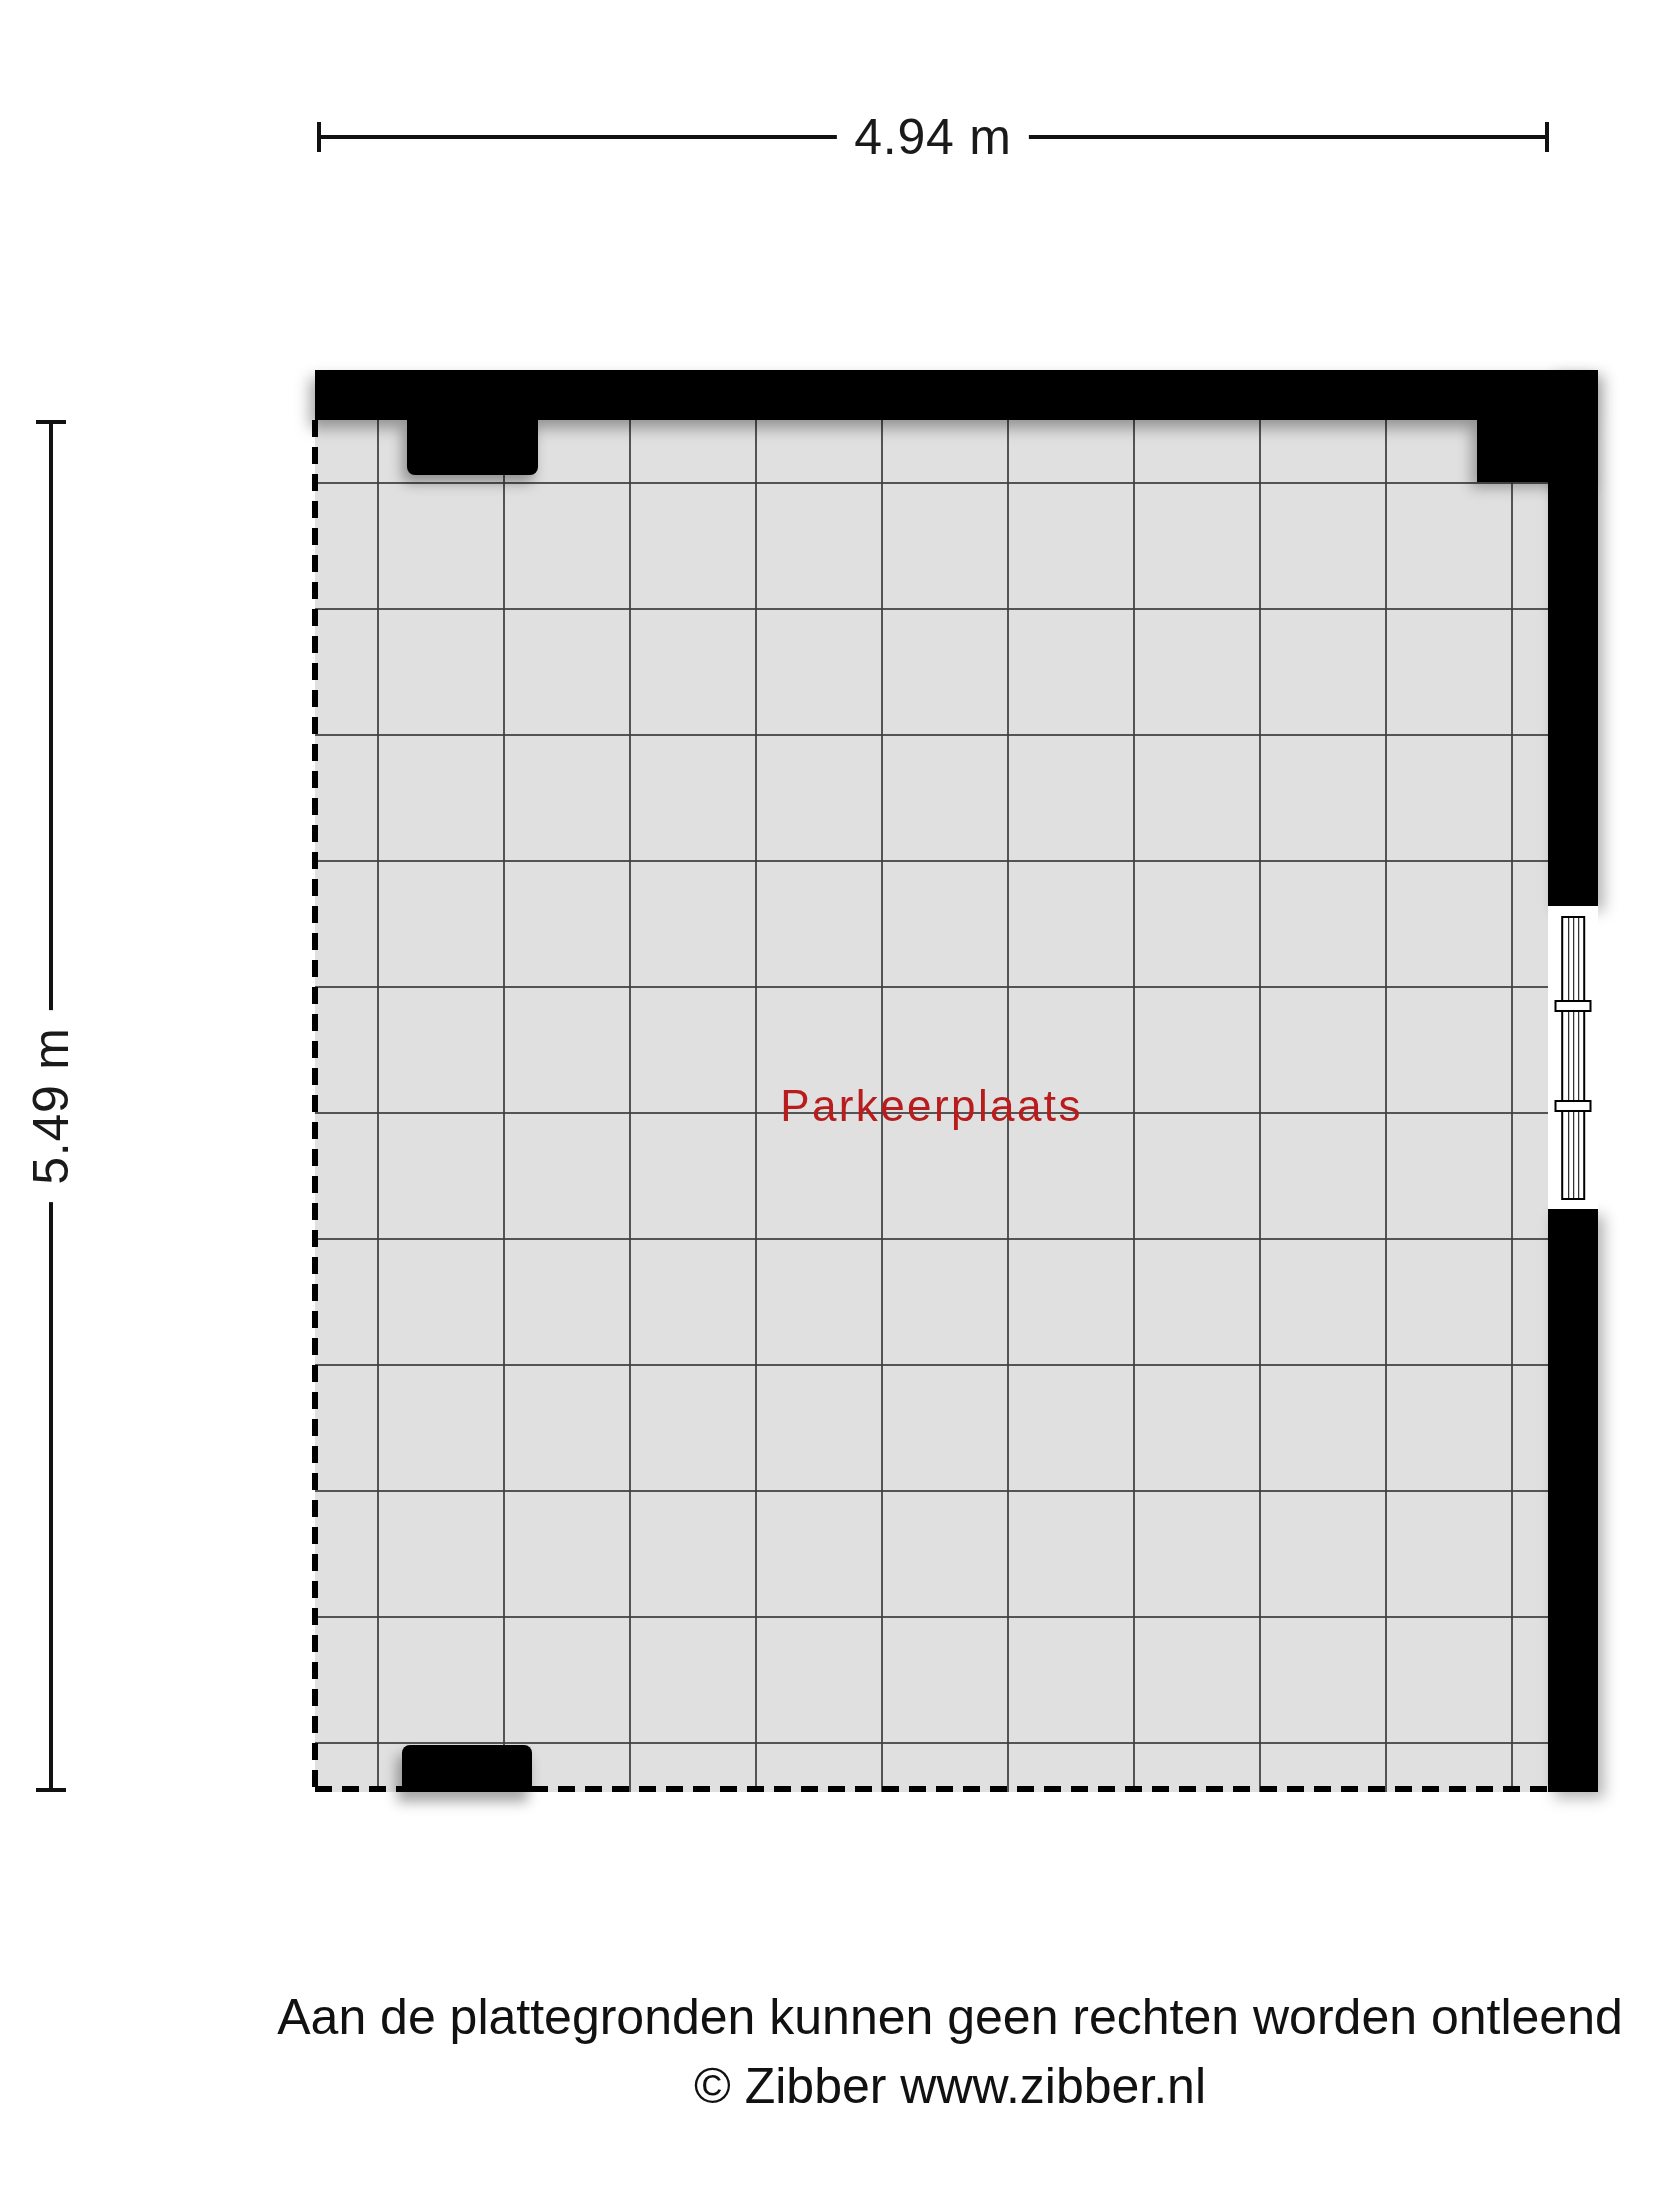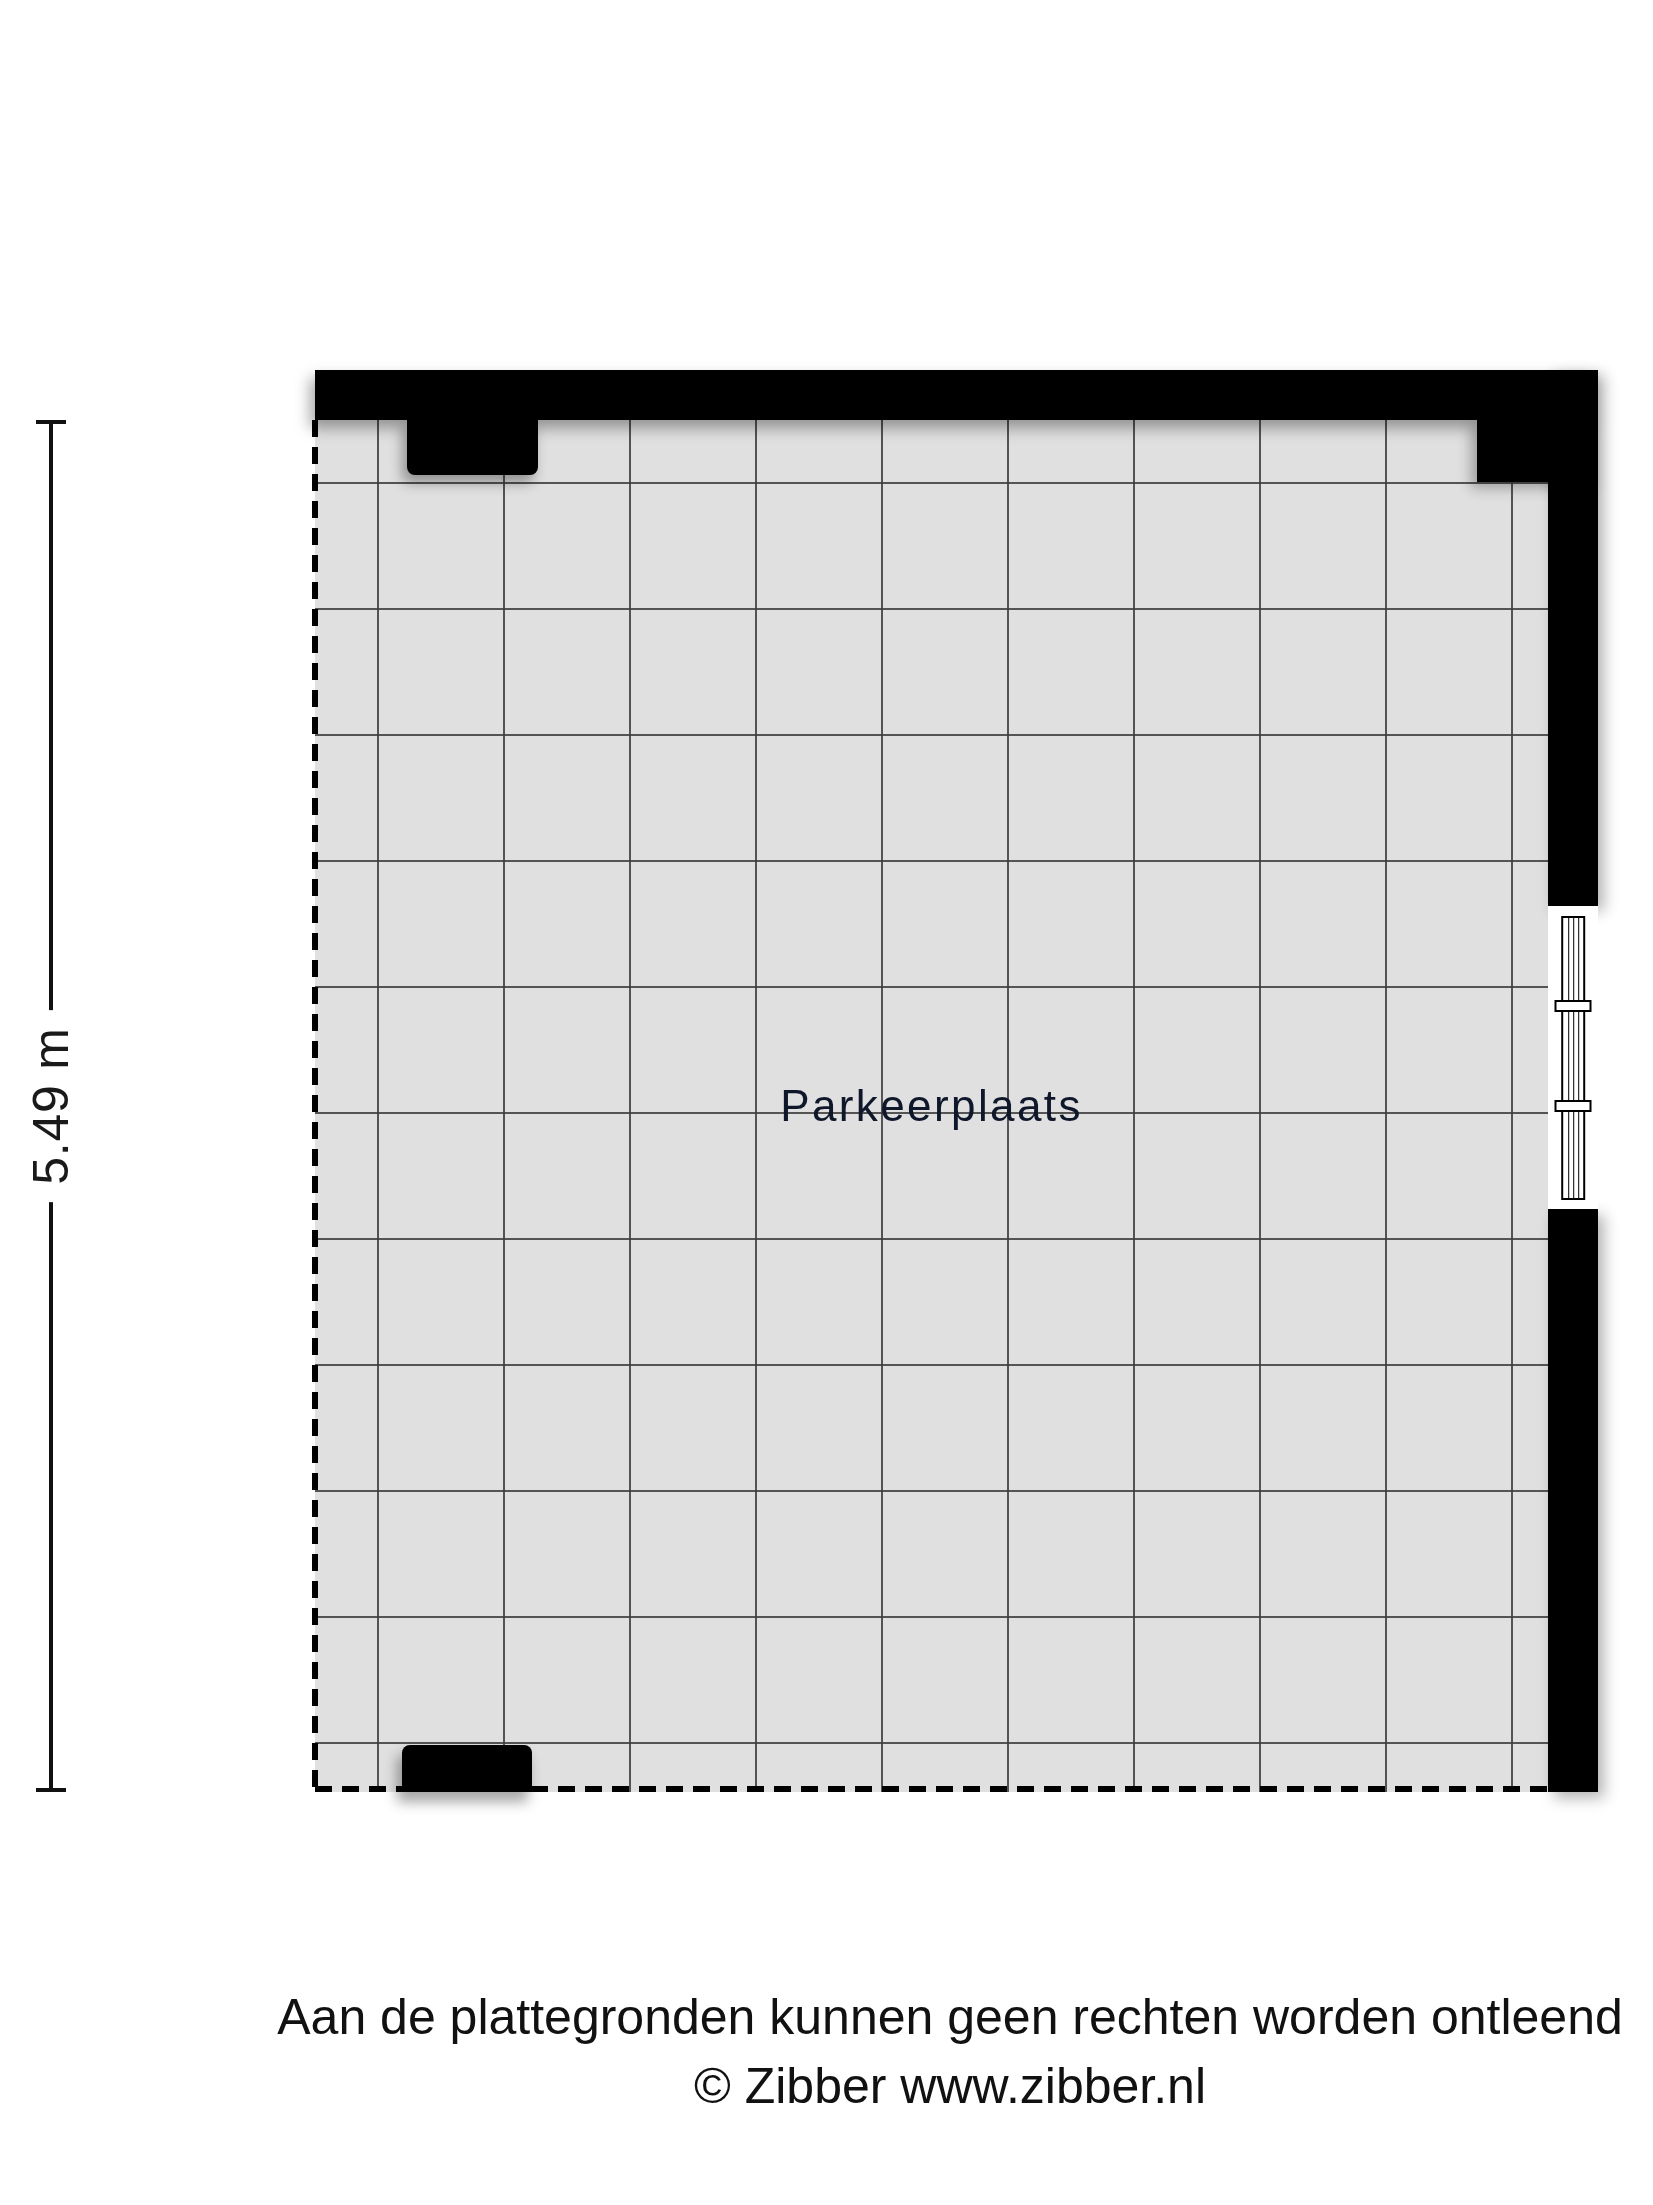--- a/index.html
+++ b/index.html
@@ -60,21 +60,21 @@
   }
   #room-label-wrap {
     position: absolute; left: 315px; top: 420px;
     width: 1233px; height: 1372px;
     display: flex; align-items: center; justify-content: center;
     pointer-events: none;
   }
   #room-label-wrap span {
     font-size: 44px;
     letter-spacing: 2.4px;
-    color: #0f172a;
+    color: #b91c1c;
   }
 
   
   .wall { position: absolute; background: #000; }
   #wall-top          { left: 315px;  top: 370px;  width: 1282px; height: 50px;
                        box-shadow: -4.7px 7.9px 14px rgba(0,0,0,0.35); }
   #wall-corner-block { left: 1477px; top: 420px;  width: 121px;  height: 62px;
                        box-shadow: -6.3px 6.3px 12.6px rgba(0,0,0,0.30); }
   #wall-right-upper  { left: 1548px; top: 370px;  width: 50px;   height: 536px;
                        box-shadow: 6.3px 4.7px 14px rgba(0,0,0,0.30); }
@@ -131,20 +131,26 @@
     font-size: 50px;
     line-height: 69px;
     color: #111;
   }
 </style>
 </head>
 <body>
 
 <div class="canvas">
 
+  <div class="dim" id="width-dim">
+    <div class="dim-line-h"></div>
+    <div class="tick-v" style="left:0;"></div>
+    <div class="tick-v" style="right:0;"></div>
+    <div class="dim-label">4.94 m</div>
+  </div>
 
   <div class="dim" id="height-dim">
     <div class="dim-line-v"></div>
     <div class="tick-h" style="top:0;"></div>
     <div class="tick-h" style="bottom:0;"></div>
     <div class="dim-label rot">5.49 m</div>
   </div>
 
   <div id="floor"></div>
 

